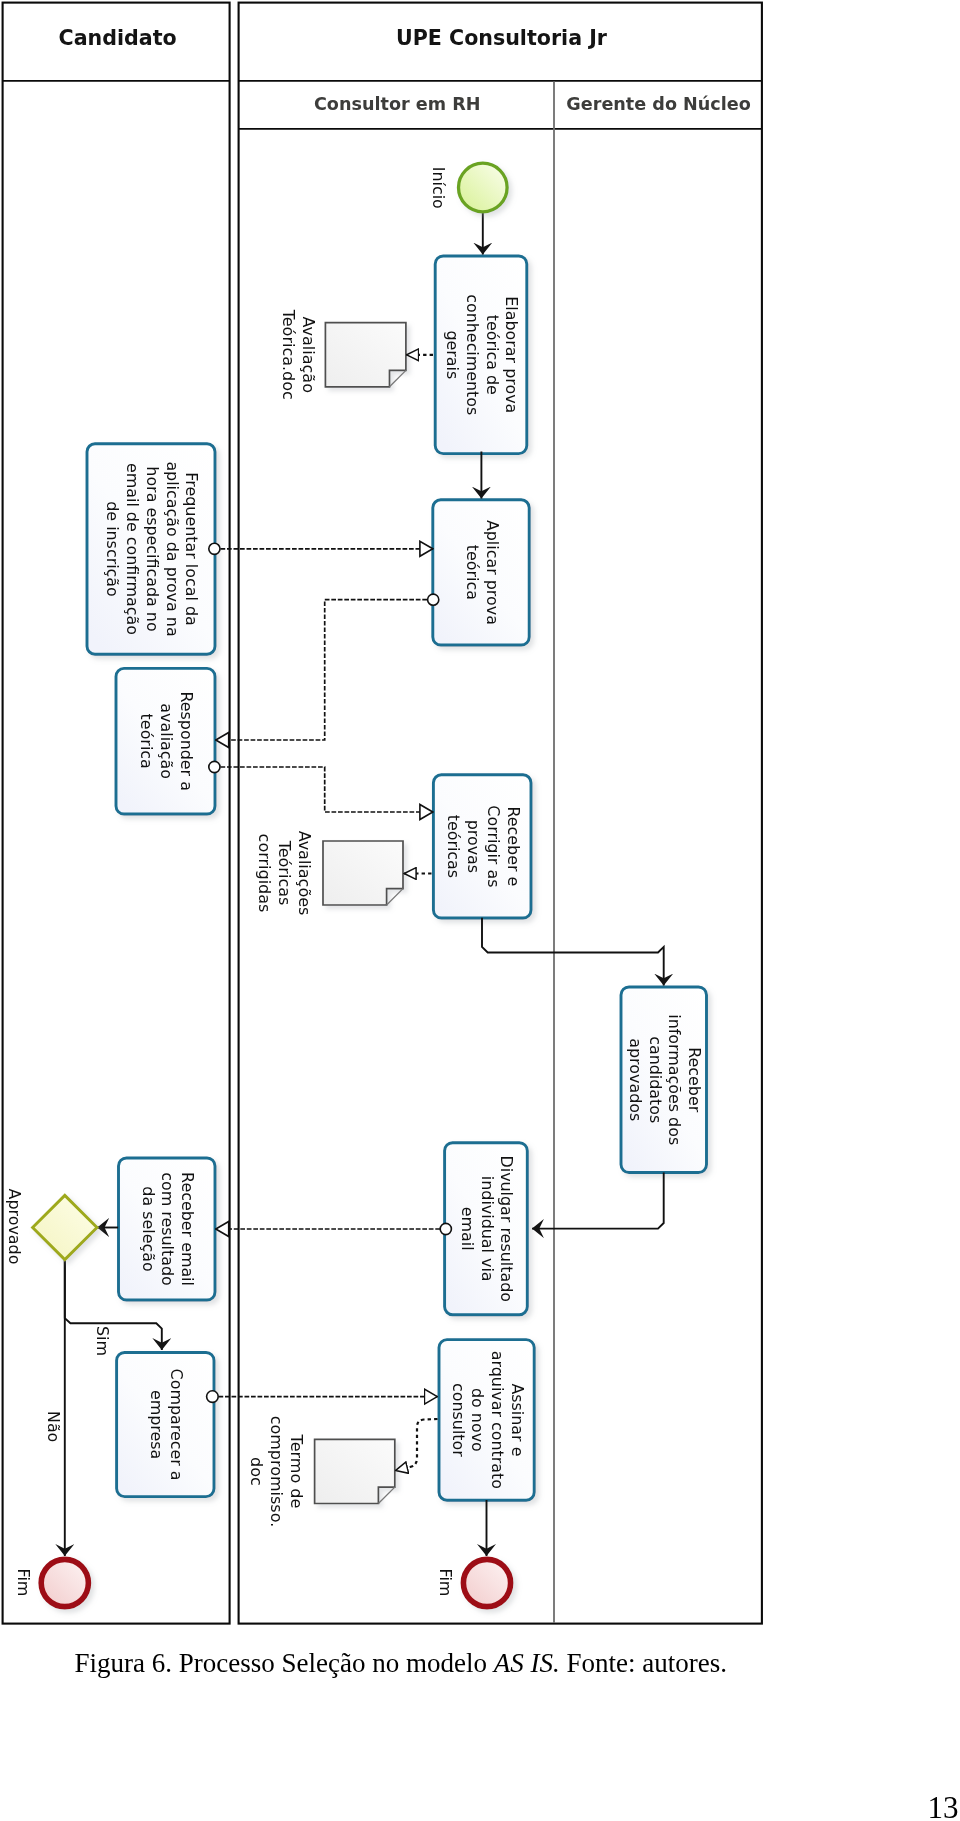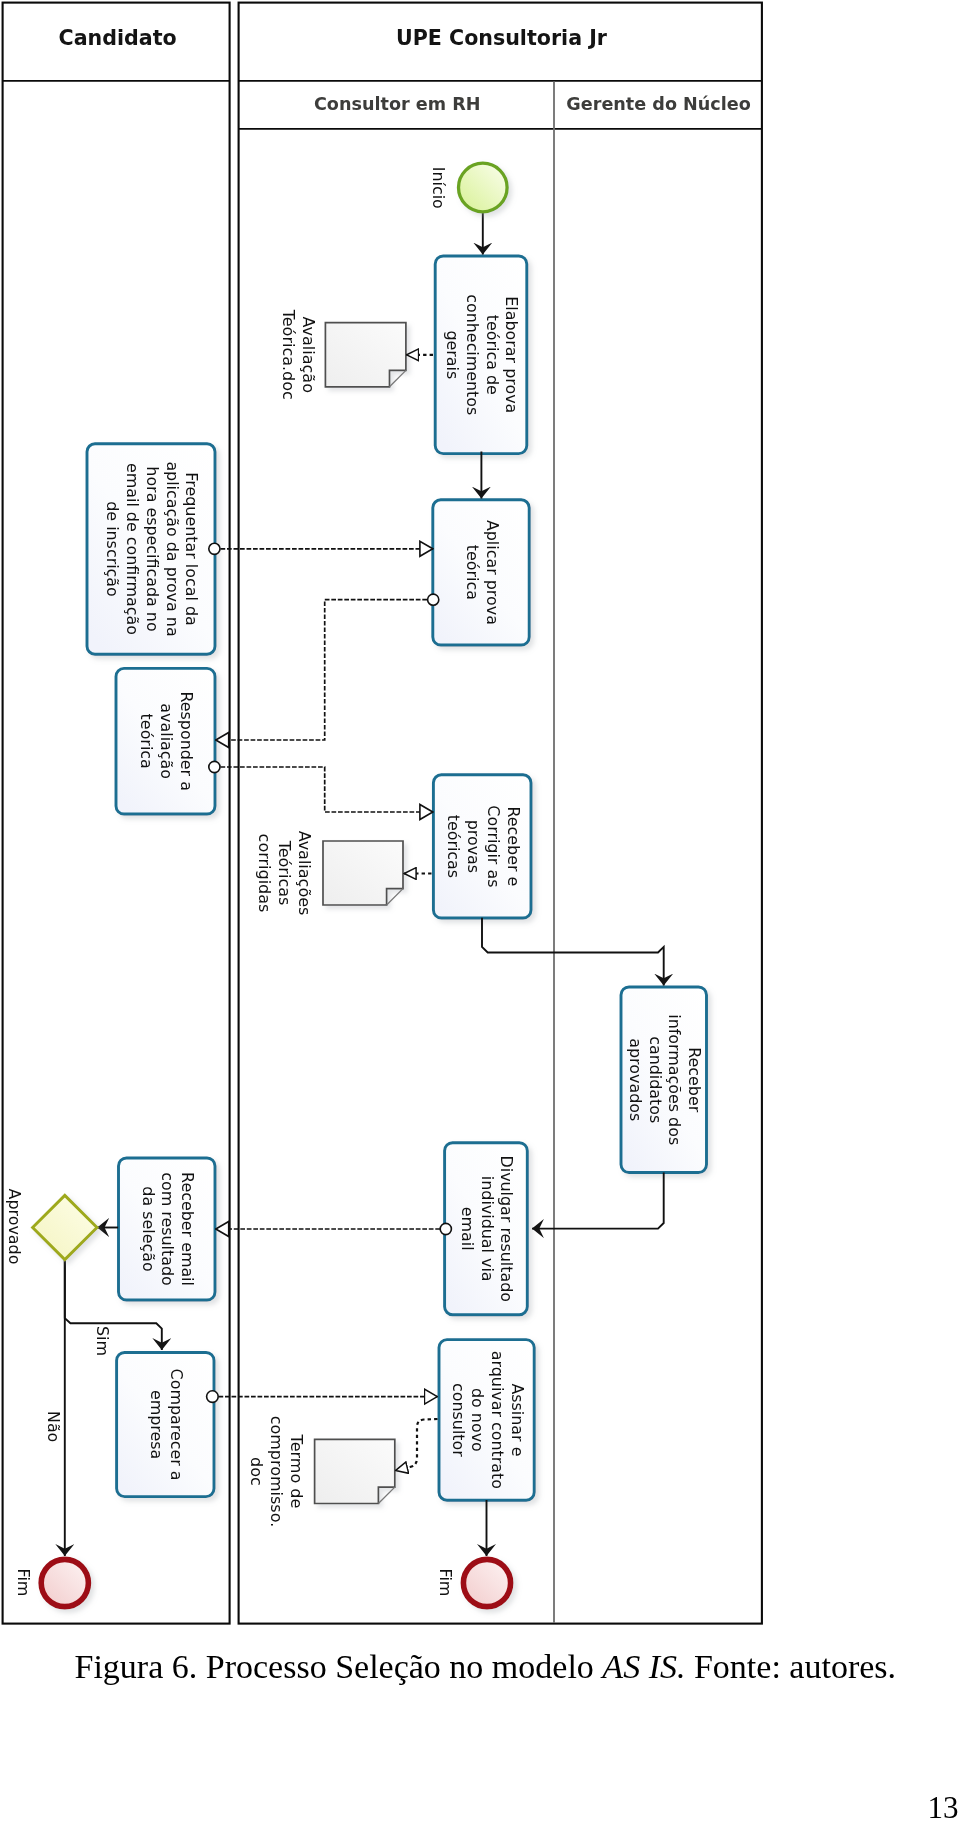--- a/index.html
+++ b/index.html
@@ -8,21 +8,21 @@
        font-family:"DejaVu Sans",sans-serif;}
   #page{position:absolute;left:0;top:0;width:960px;height:1821px;background:#ffffff;}
   svg.diagram{position:absolute;left:0;top:0;width:960px;height:1640px;}
   .pooltitle{font-family:"DejaVu Sans",sans-serif;font-size:20.6px;font-weight:bold;fill:#141414;}
   .lanetitle{font-family:"DejaVu Sans",sans-serif;font-size:17.6px;font-weight:bold;fill:#3d3d3b;}
   .tasktext{font-family:"DejaVu Sans",sans-serif;font-size:15.9px;fill:#111111;}
   .doctext{font-family:"DejaVu Sans",sans-serif;font-size:16.0px;fill:#111111;}
   .evtext{font-family:"DejaVu Sans",sans-serif;font-size:15.9px;fill:#111111;}
   .flowlabel{font-family:"DejaVu Sans",sans-serif;font-size:15.9px;fill:#111111;}
   .caption{position:absolute;left:74.5px;top:1647.6px;
-           font-family:"Liberation Serif",serif;font-size:34px;color:#000000;white-space:nowrap;}
+           font-family:"Liberation Serif",serif;font-size:27px;color:#000000;white-space:nowrap;}
   .caption i{font-style:italic;}
   .pageno{position:absolute;left:927.5px;top:1789.5px;
           font-family:"Liberation Serif",serif;font-size:31px;color:#000000;}
 </style>
 </head>
 <body>
 
 <div id="page">
   <svg class="diagram" viewBox="0 0 960 1640">
 <defs>

